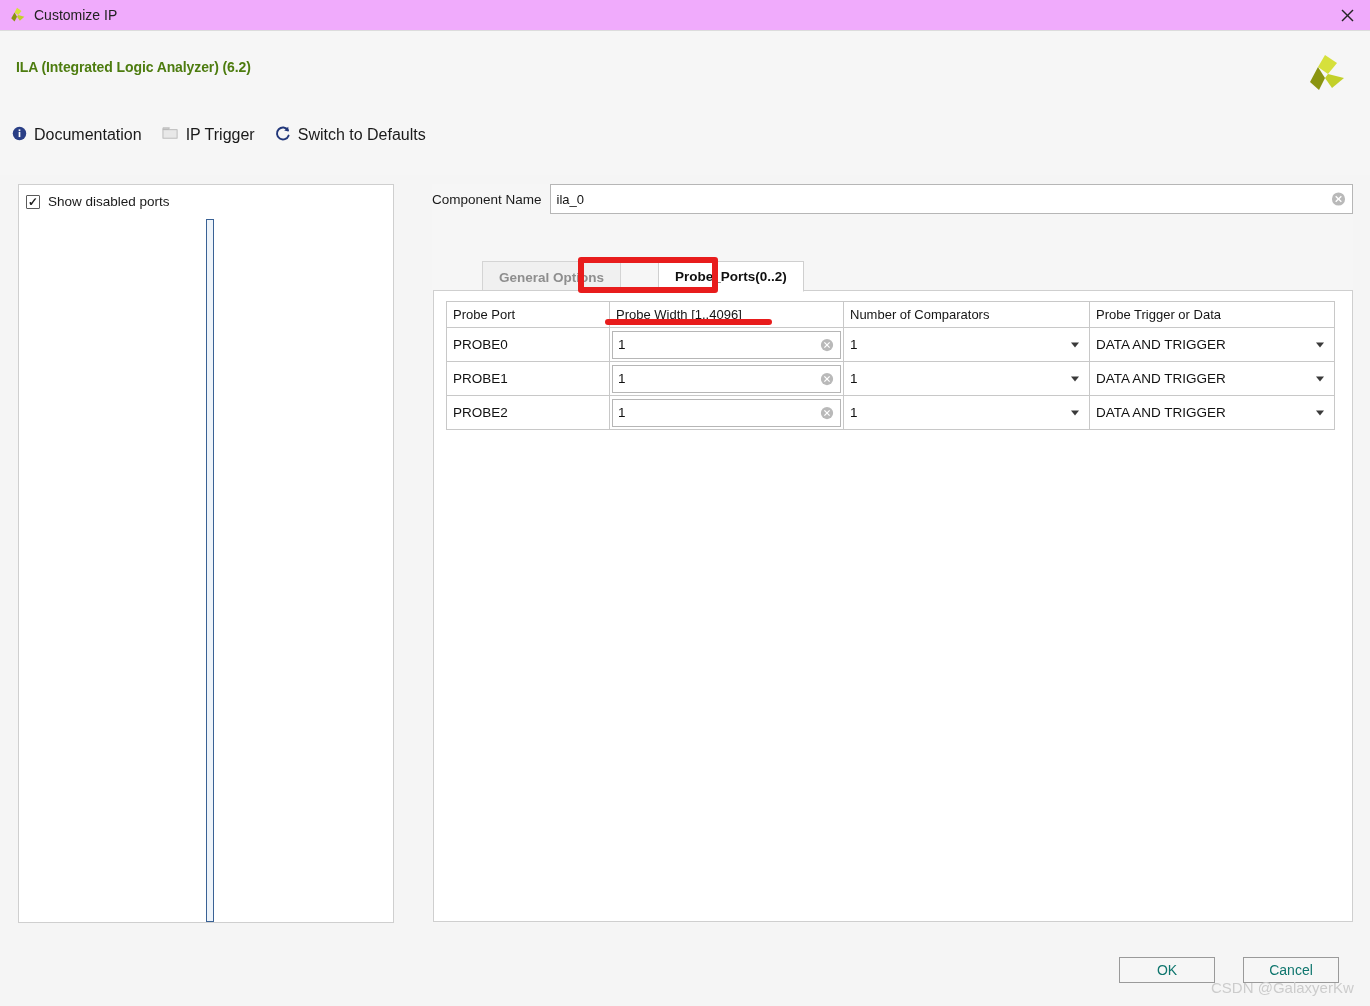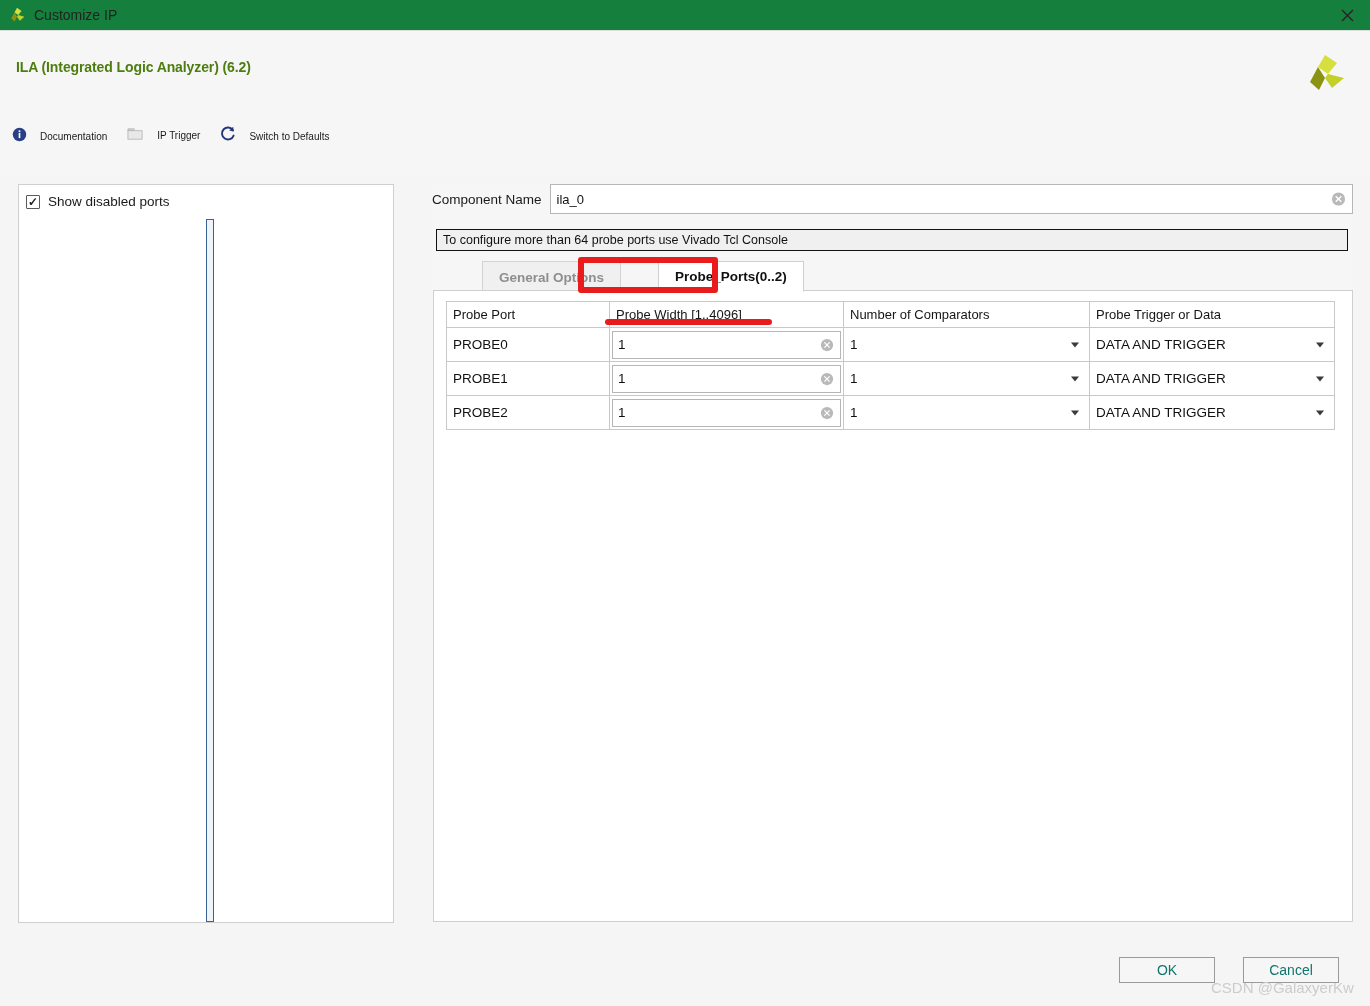--- a/index.html
+++ b/index.html
@@ -15,21 +15,21 @@
     color: #1a1a1a;
     overflow: hidden;
     position: relative;
   }
 
   
   .titlebar {
     position: absolute;
     left: 0; top: 0;
     width: 1370px; height: 30px;
-    background: #15803d;
+    background: #f0abfc;
     border-bottom: 1px solid #dcdcdc;
     display: flex;
     align-items: center;
   }
   .titlebar-icon {
     margin-left: 8px;
     width: 18px; height: 18px;
     display: block;
   }
   .titlebar-text {
@@ -70,24 +70,24 @@
   }
   .linkbar {
     position: absolute;
     left: 12px; top: 95px;
     display: flex;
     align-items: center;
     gap: 20px;
   }
   .link {
     display: flex;
-    align-items: flex-end;
-    gap: 13px;
-    cursor: pointer;
-    font-size: 10px;
+    align-items: flex-start;
+    gap: 7px;
+    cursor: pointer;
+    font-size: 16px;
     color: #1a1a1a;
   }
   .link .ico { display: flex; align-items: center; }
 
   
   .left-panel {
     position: absolute;
     left: 18px; top: 184px;
     width: 376px; height: 739px;
     background: #ffffff;
@@ -439,23 +439,20 @@
       <span class="clear-ico">
         <svg width="15" height="15" viewBox="0 0 16 16">
           <circle cx="8" cy="8" r="7" fill="#b9b9b9"></circle>
           <line x1="5" y1="5" x2="11" y2="11" stroke="#ffffff" stroke-width="1.5"></line>
           <line x1="11" y1="5" x2="5" y2="11" stroke="#ffffff" stroke-width="1.5"></line>
         </svg>
       </span>
     </div>
   </div>
 
-  <div class="infobar">
-    <span>To configure more than 64 probe ports use Vivado Tcl Console</span>
-  </div>
 
   <div class="tabstrip">
     <div class="tab inactive">
       <span>General Options</span>
     </div>
     <div class="tab active">
       <span>Probe_Ports(0..2)</span>
     </div>
   </div>
 

